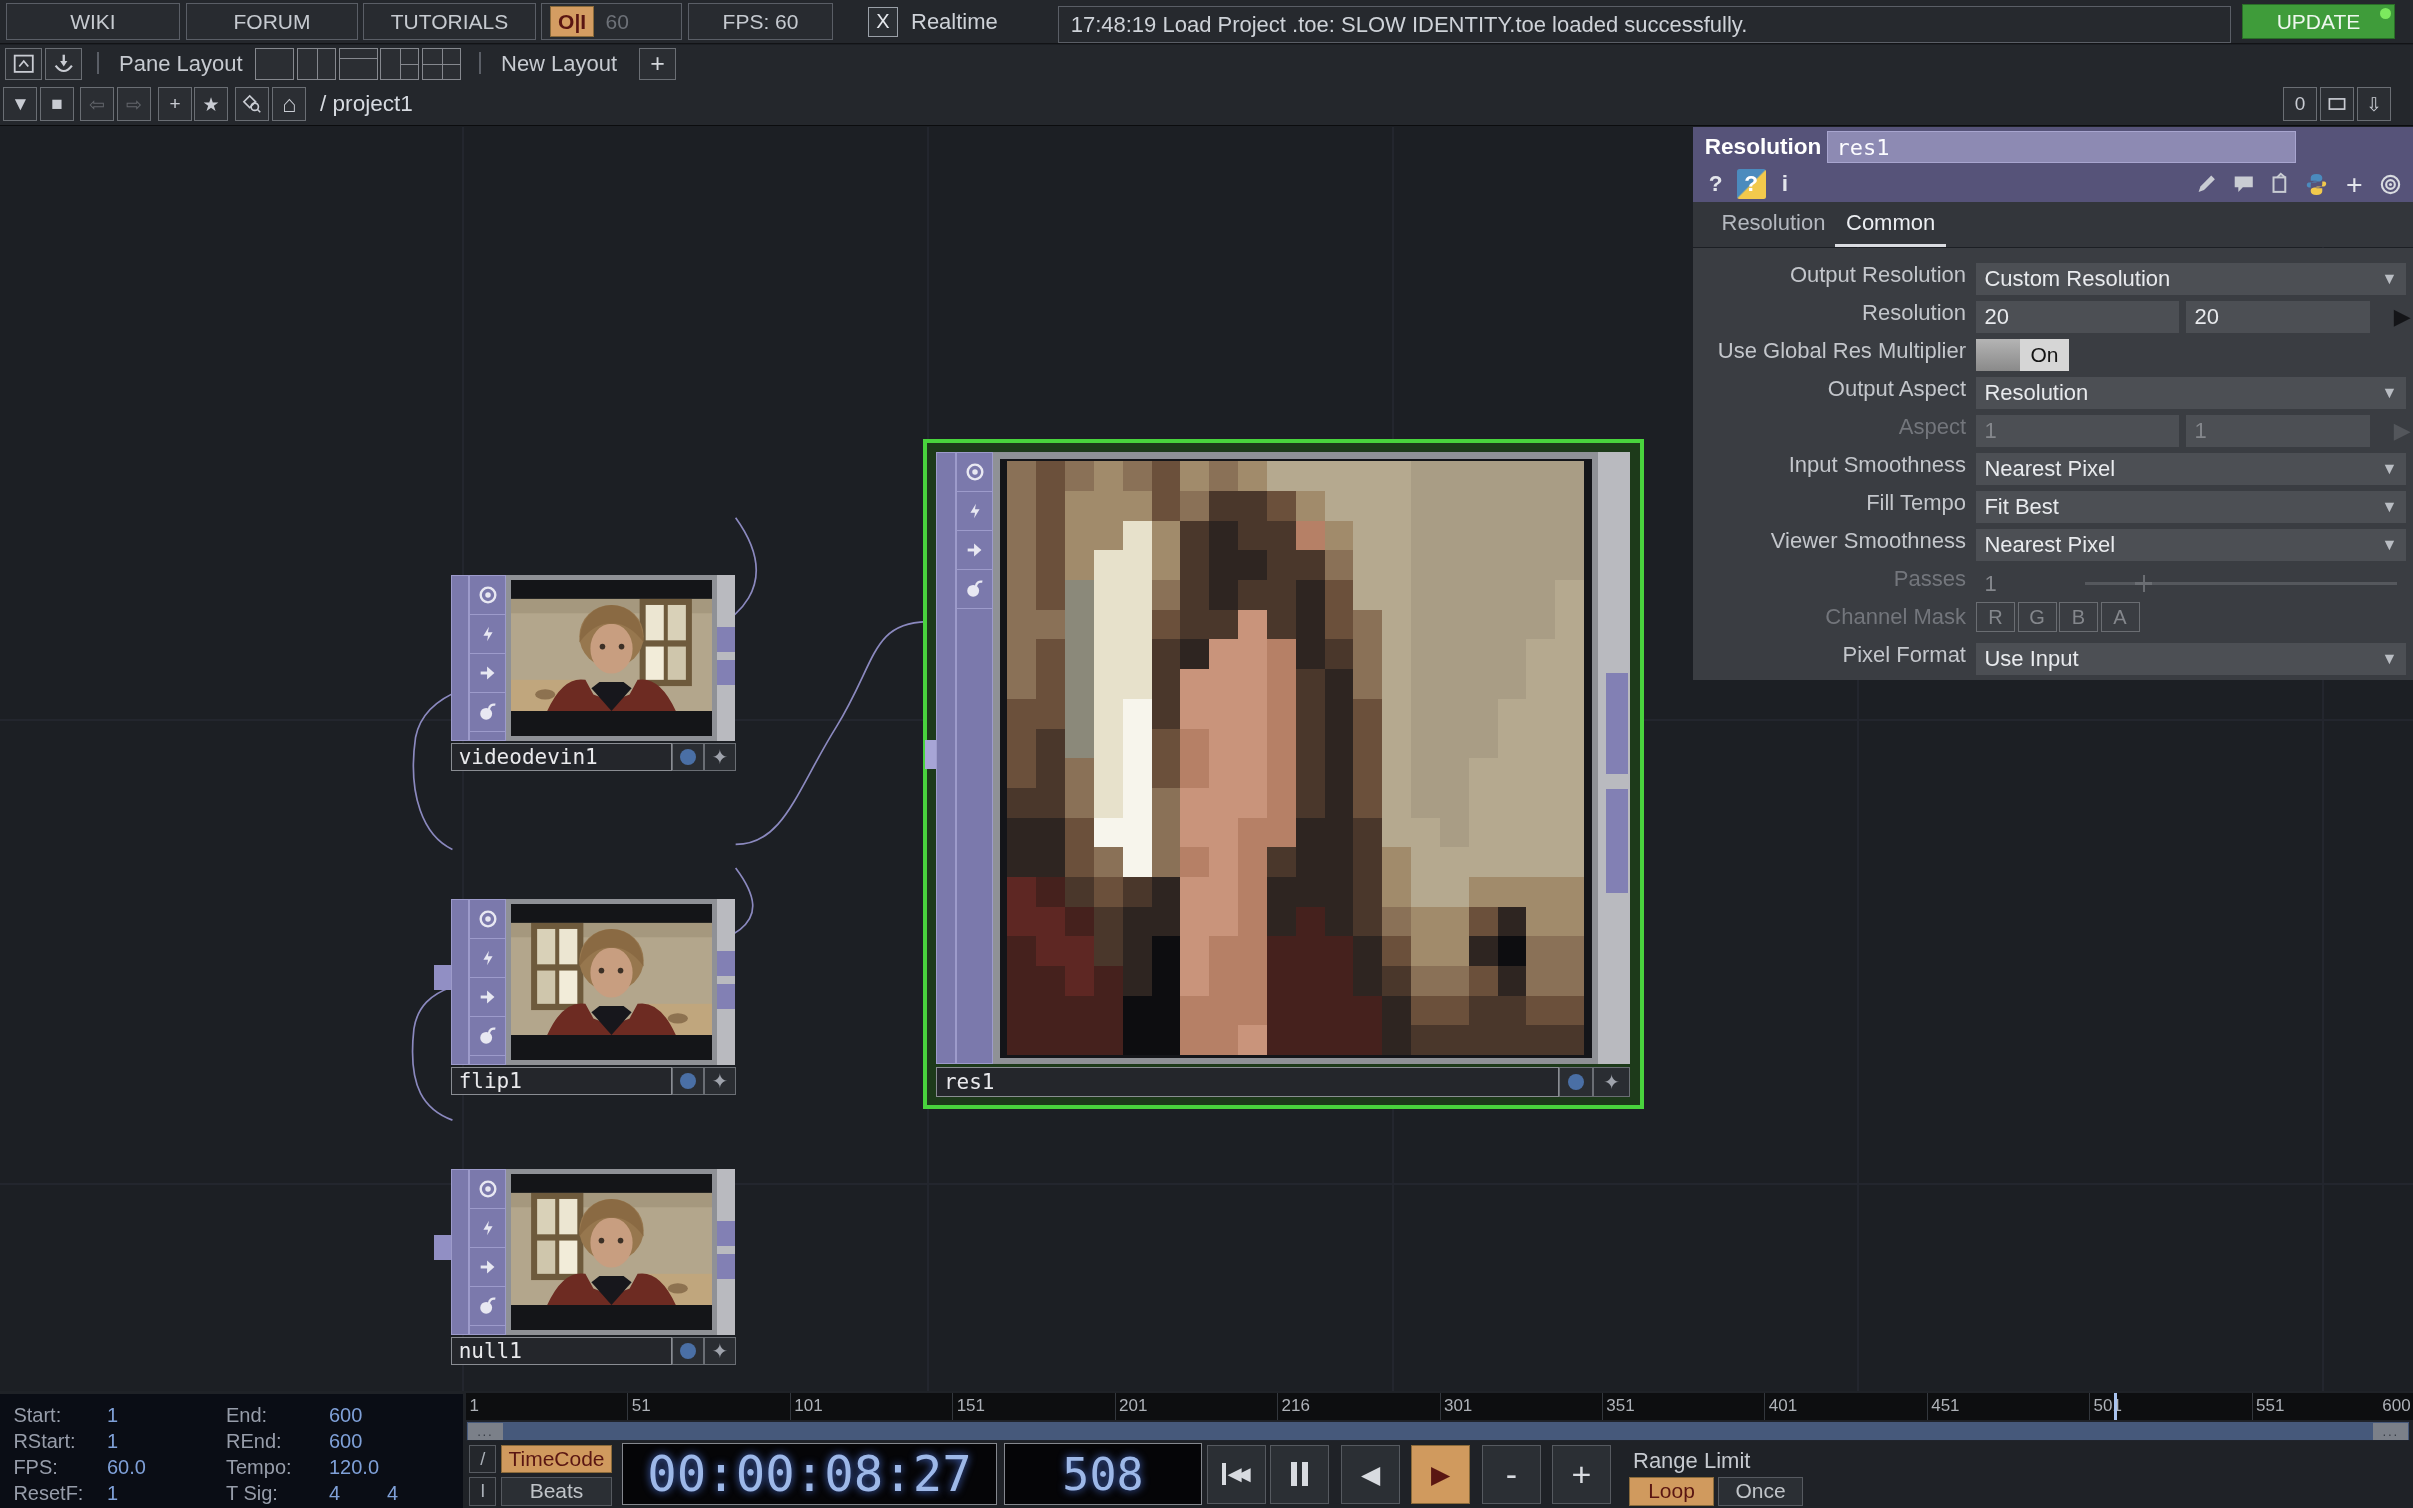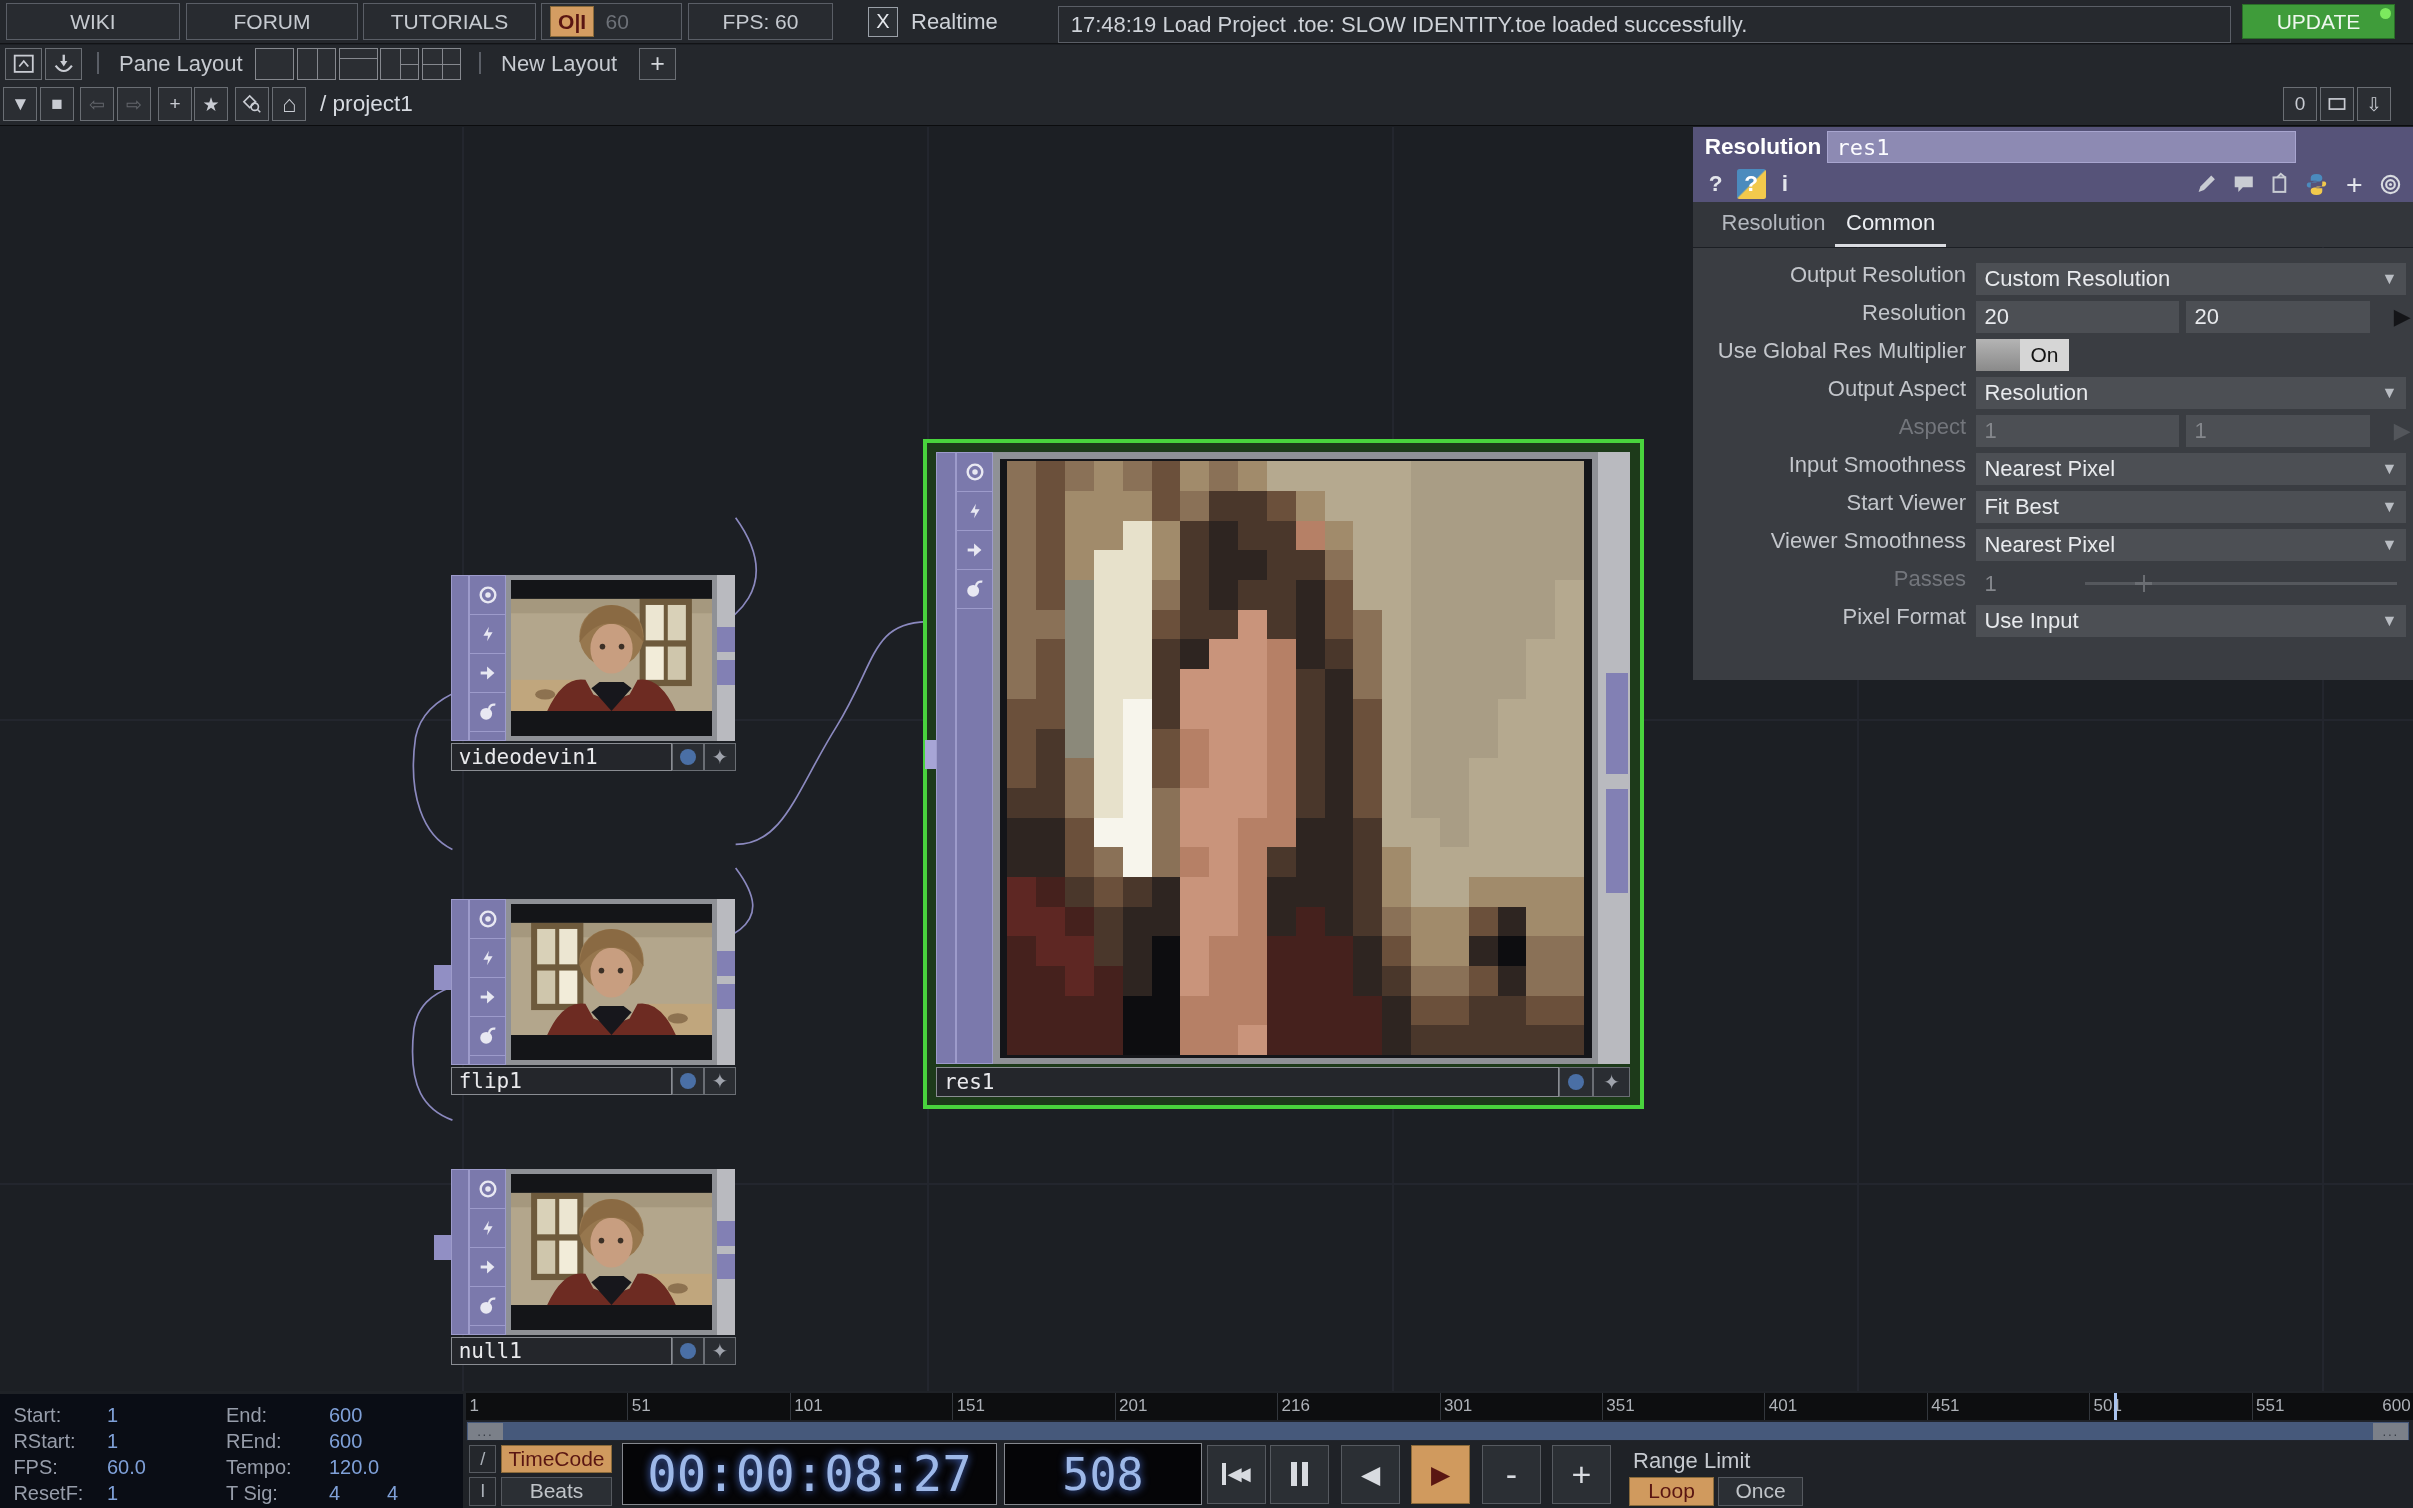--- a/index.html
+++ b/index.html
@@ -956,21 +956,21 @@
       <div class="prow">
         <div class="plabel">Input Smoothness</div>
         <div class="pctrl">
             <div class="dropdown">
               <span>Nearest Pixel</span>
               <span class="dd-arrow">▼</span>
             </div>
           </div>
       </div>
       <div class="prow">
-        <div class="plabel">Start Viewer</div>
+        <div class="plabel">Fill Tempo</div>
         <div class="pctrl">
             <div class="dropdown">
               <span>Fit Best</span>
               <span class="dd-arrow">▼</span>
             </div>
           </div>
       </div>
       <div class="prow">
         <div class="plabel">Viewer Smoothness</div>
         <div class="pctrl">
@@ -980,20 +980,29 @@
             </div>
           </div>
       </div>
       <div class="prow disabled">
         <div class="plabel">Passes</div>
         <div class="pctrl">
           <span class="passes-val">1</span>
           <div class="slider-track">
               <span class="slider-handle"></span>
             </div>
+        </div>
+      </div>
+      <div class="prow disabled">
+        <div class="plabel">Channel Mask</div>
+        <div class="pctrl" style="display:flex;align-items:center">
+          <div class="maskbtn">R</div>
+          <div class="maskbtn">G</div>
+          <div class="maskbtn">B</div>
+          <div class="maskbtn">A</div>
         </div>
       </div>
       <div class="prow">
         <div class="plabel">Pixel Format</div>
         <div class="pctrl">
             <div class="dropdown">
               <span>Use Input</span>
               <span class="dd-arrow">▼</span>
             </div>
           </div>

